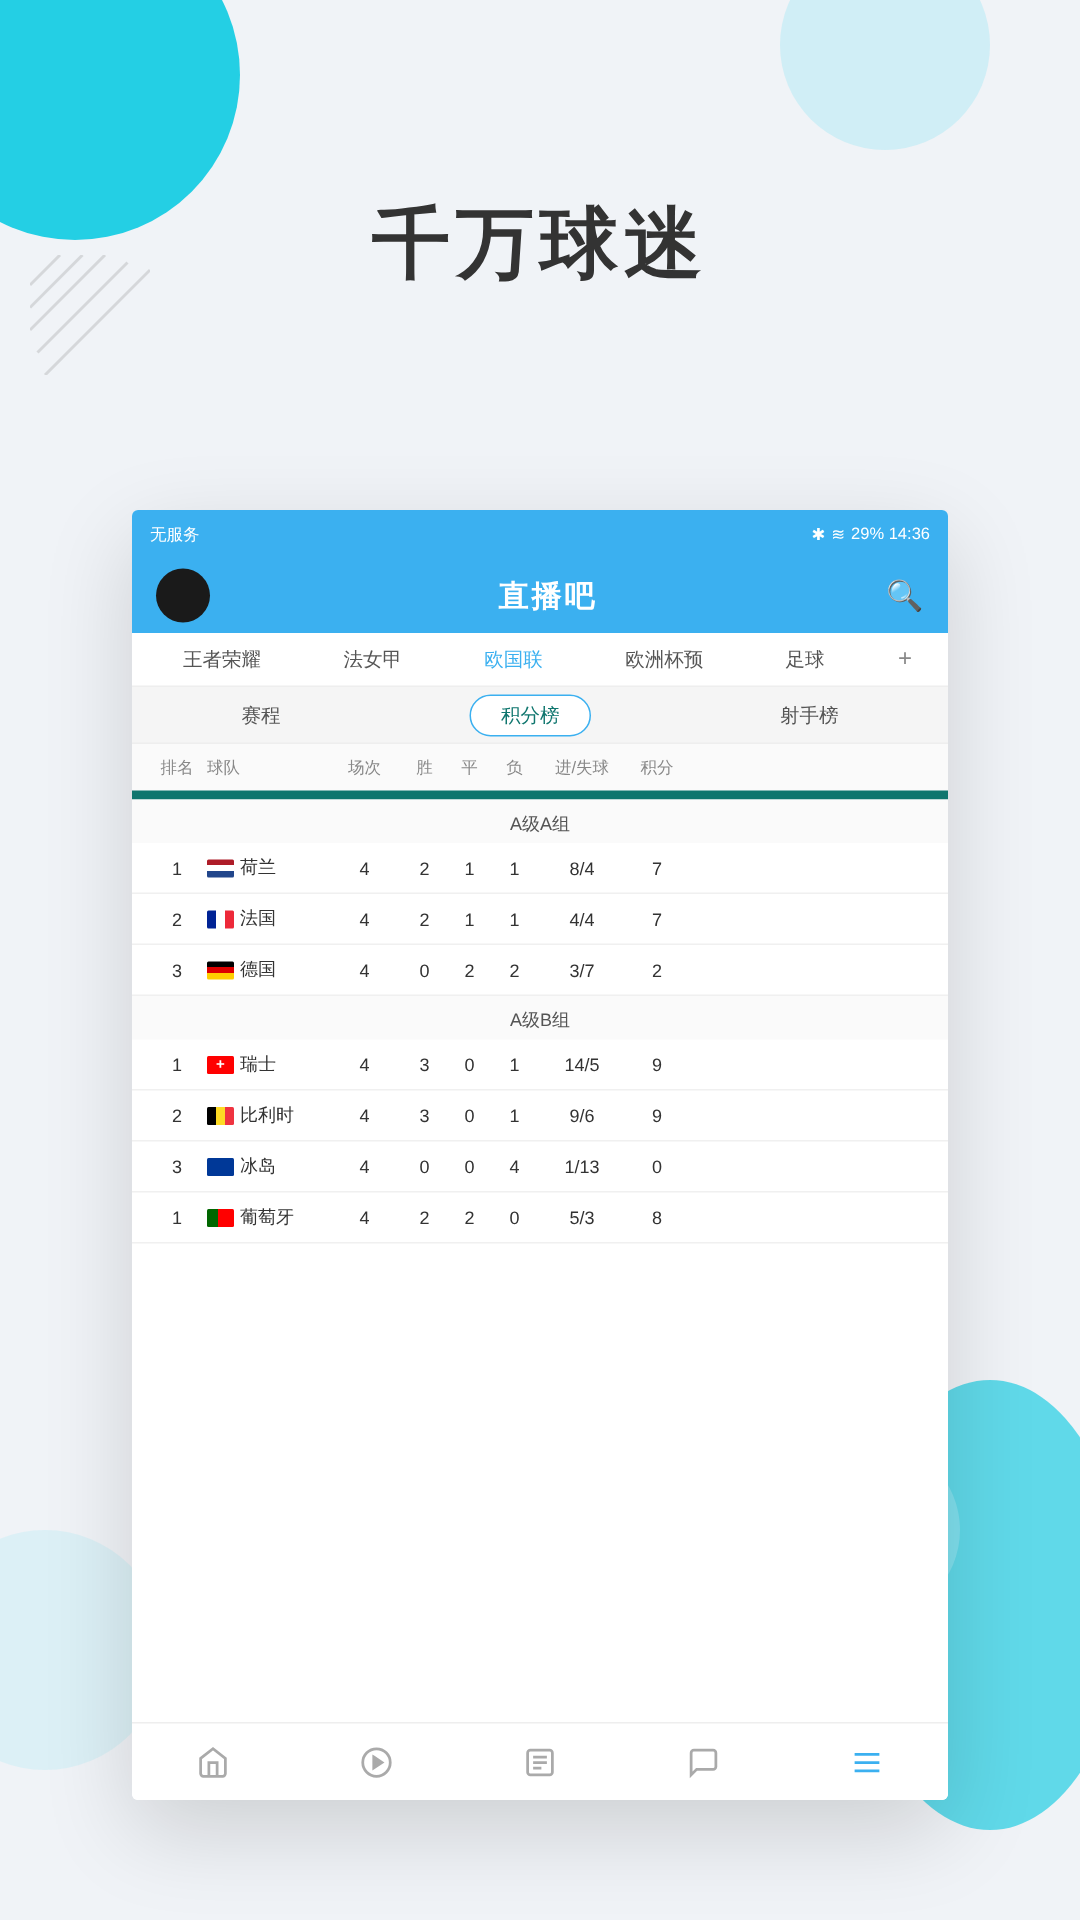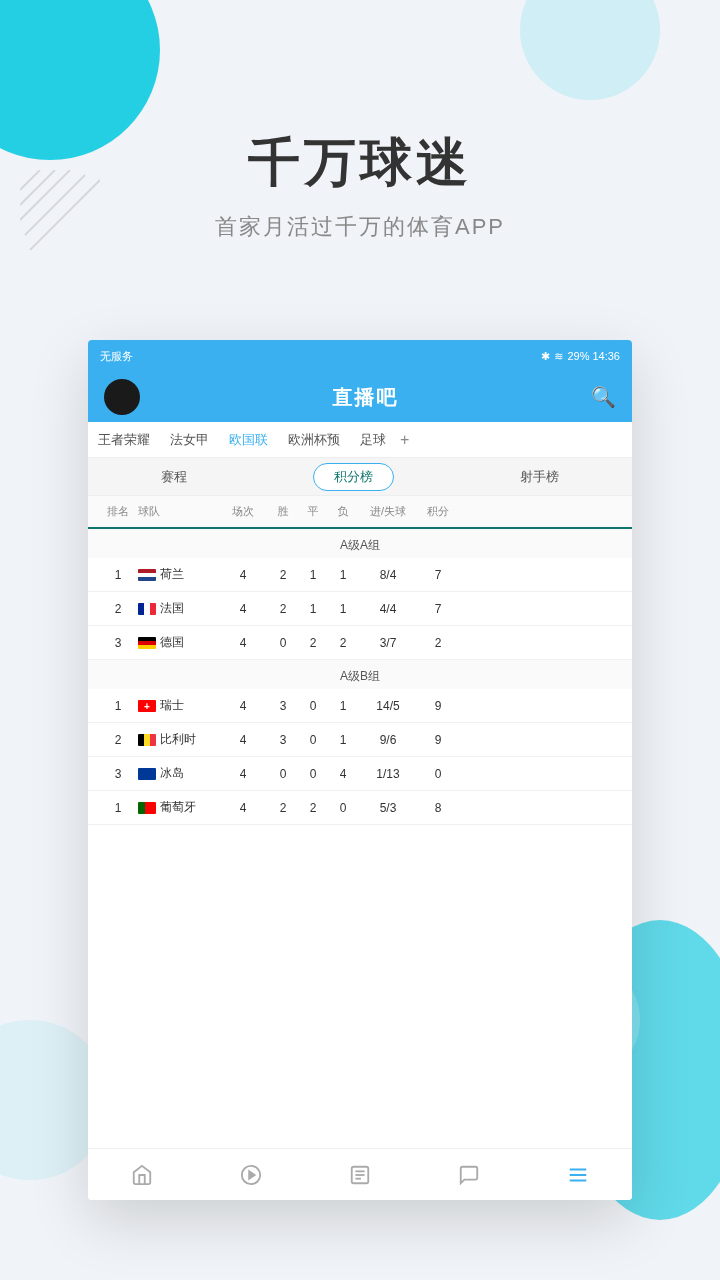--- a/index.html
+++ b/index.html
@@ -147,23 +147,24 @@
       color: white;
       font-size: 20px;
     }
 
     
     .tab-bar {
       background: white;
       height: 36px;
       display: flex;
       align-items: center;
-      padding: 0 0;
+      padding: 0 24px;
       border-bottom: 1px solid #eee;
       overflow: hidden;
+      justify-content: space-between;
     }
     .tab-item {
       padding: 0 10px;
       height: 36px;
       display: flex;
       align-items: center;
       font-size: 13px;
       color: #555;
       white-space: nowrap;
       flex-shrink: 0;
@@ -203,21 +204,21 @@
     .standings-table {
       background: white;
       overflow-y: auto;
       height: calc(100% - 156px - 52px);
     }
     .table-header {
       display: grid;
       grid-template-columns: 40px 80px 50px 30px 30px 30px 60px 40px;
       padding: 8px 10px;
       background: #fafafa;
-      border-bottom: 2px solid #0f766e;
+      border-bottom: 6px solid #0f766e;
     }
     .th {
       font-size: 11px;
       color: #888;
       text-align: center;
     }
     .th:nth-child(2) { text-align: left; }
 
     .group-header {
       text-align: center;
@@ -329,21 +330,20 @@
     <line x1="0" y1="20" x2="20" y2="0" stroke="#888" stroke-width="2"></line>
     <line x1="0" y1="35" x2="35" y2="0" stroke="#888" stroke-width="2"></line>
     <line x1="0" y1="50" x2="50" y2="0" stroke="#888" stroke-width="2"></line>
     <line x1="5" y1="65" x2="65" y2="5" stroke="#888" stroke-width="2"></line>
     <line x1="10" y1="80" x2="80" y2="10" stroke="#888" stroke-width="2"></line>
   </svg>
 </div>
 
 <div class="hero-section">
   <div class="hero-title">千万球迷</div>
-  <div class="hero-subtitle">首家月活过千万的体育APP</div>
 </div>
 
 <div class="phone-mockup">
   <div class="phone-notch"></div>
 
   <div class="app-content">
 
     <div class="status-bar">
       <span class="status-left">无服务</span>
       <span class="status-right">

